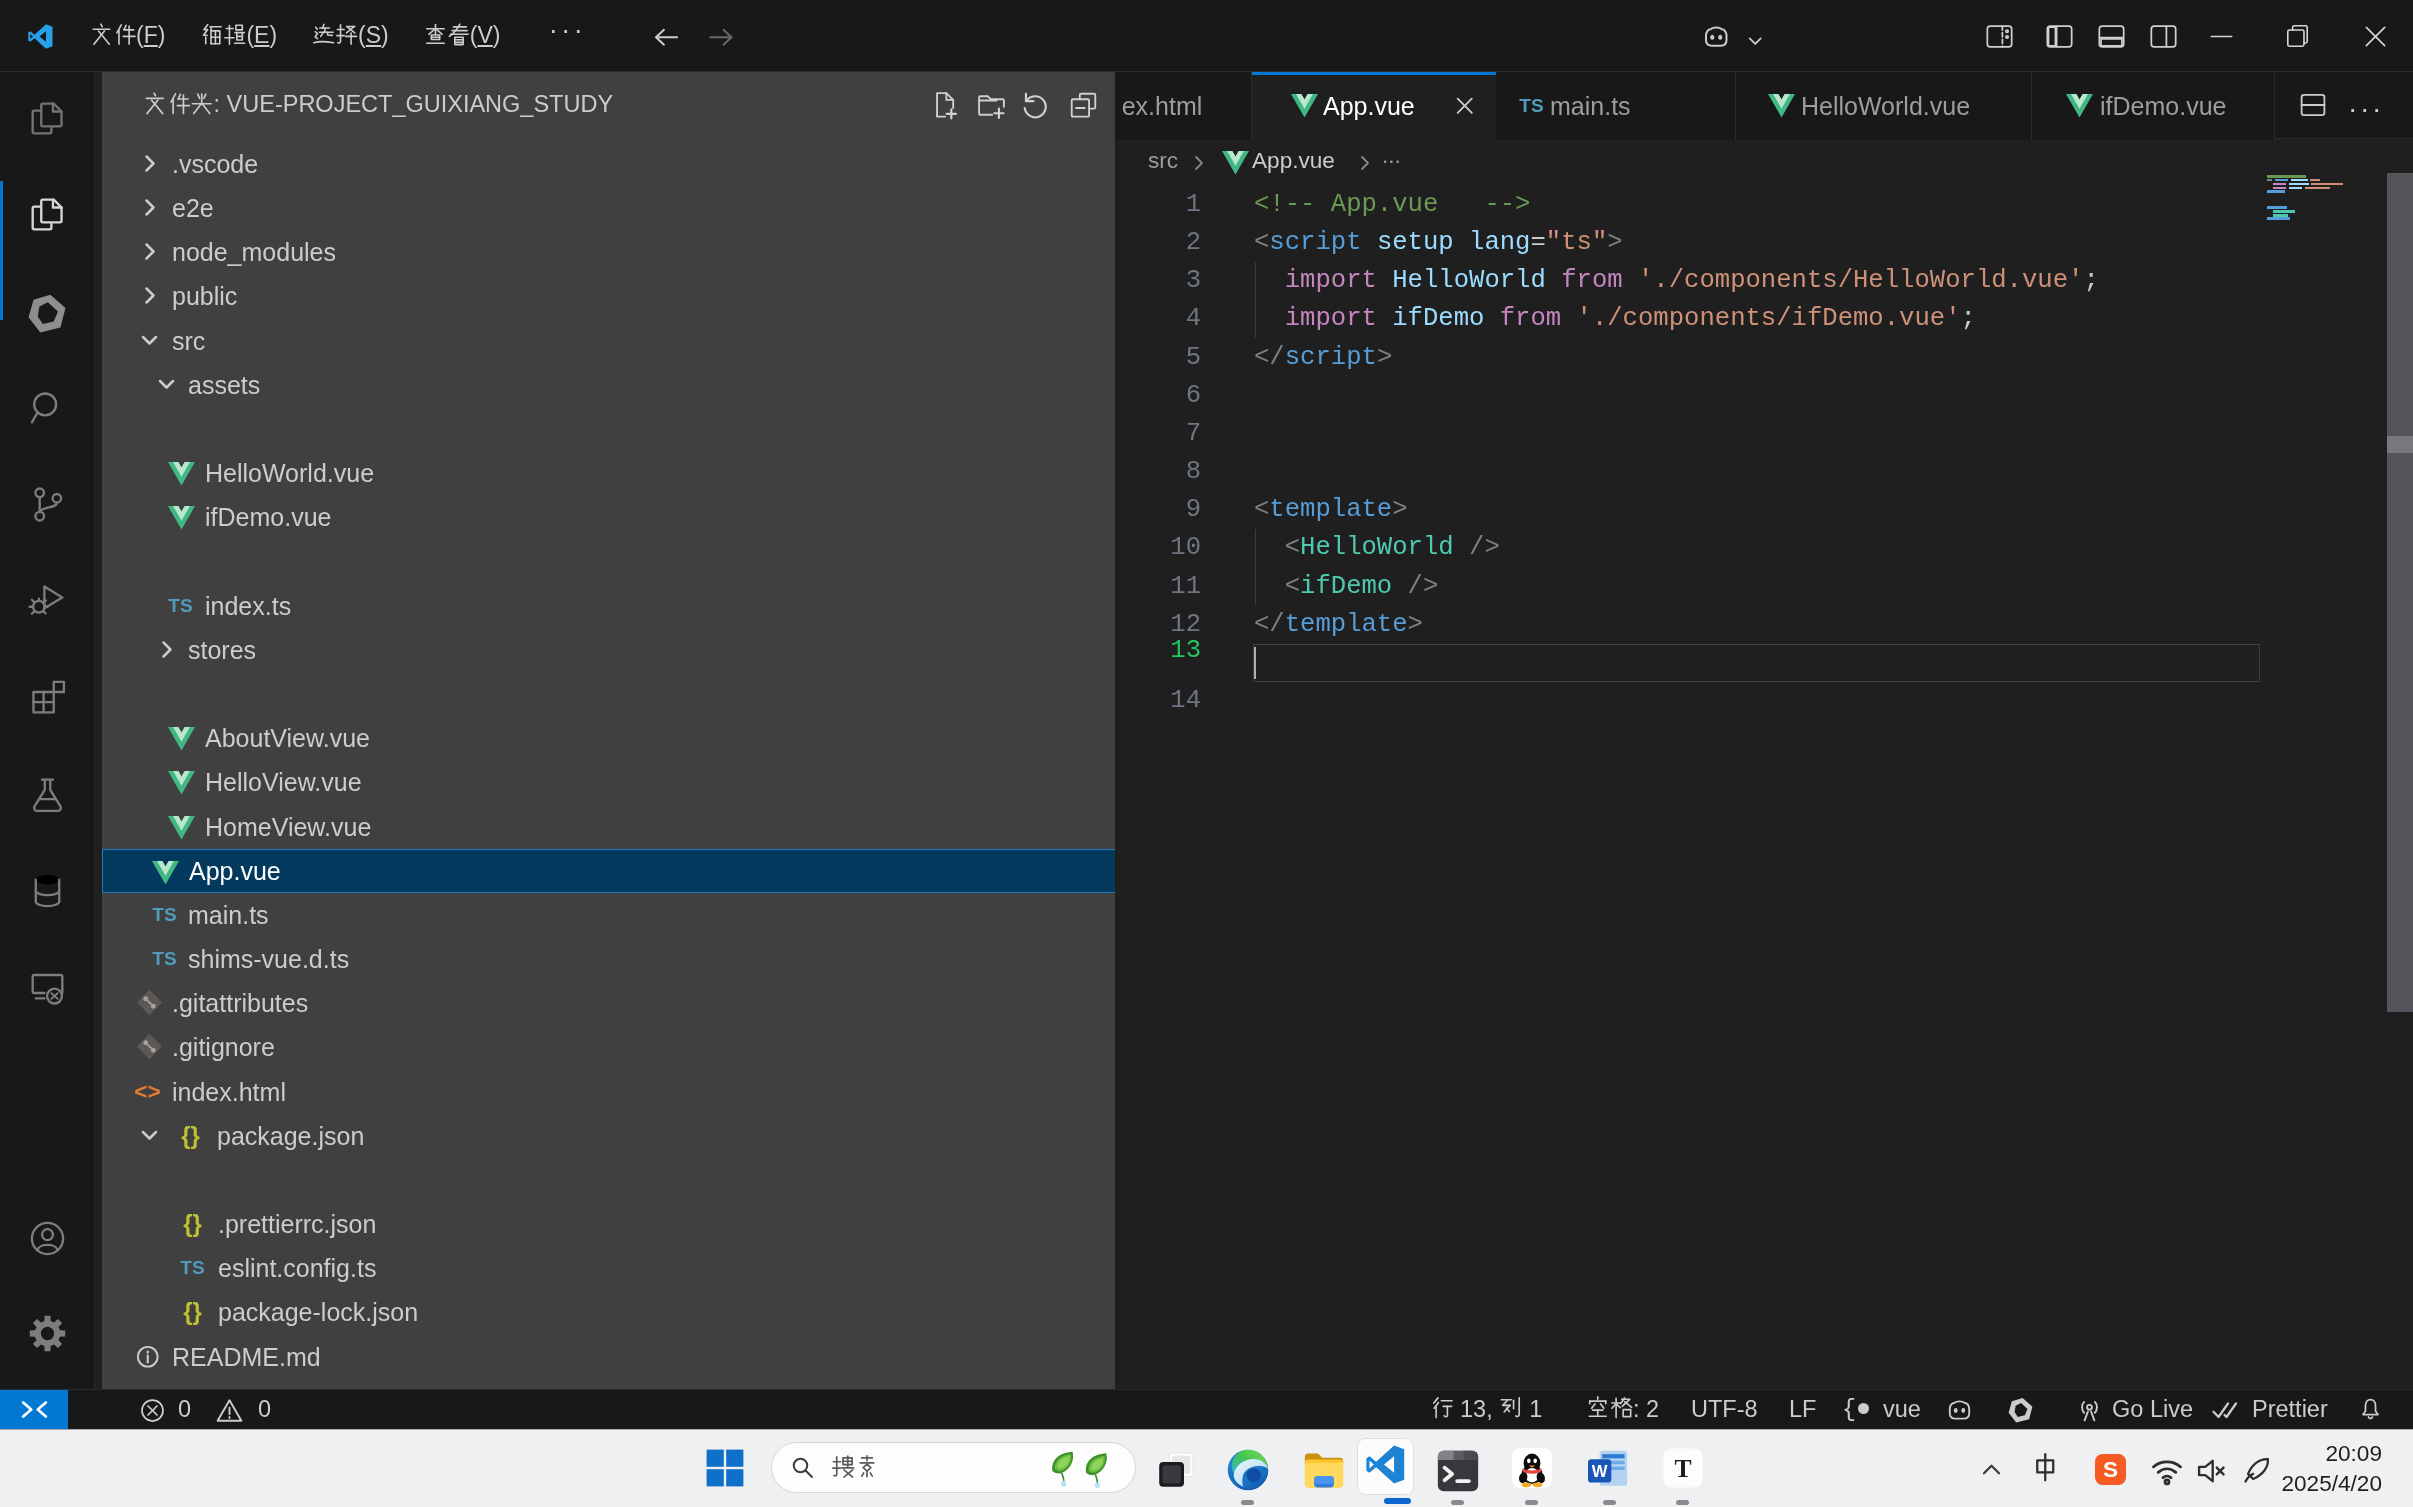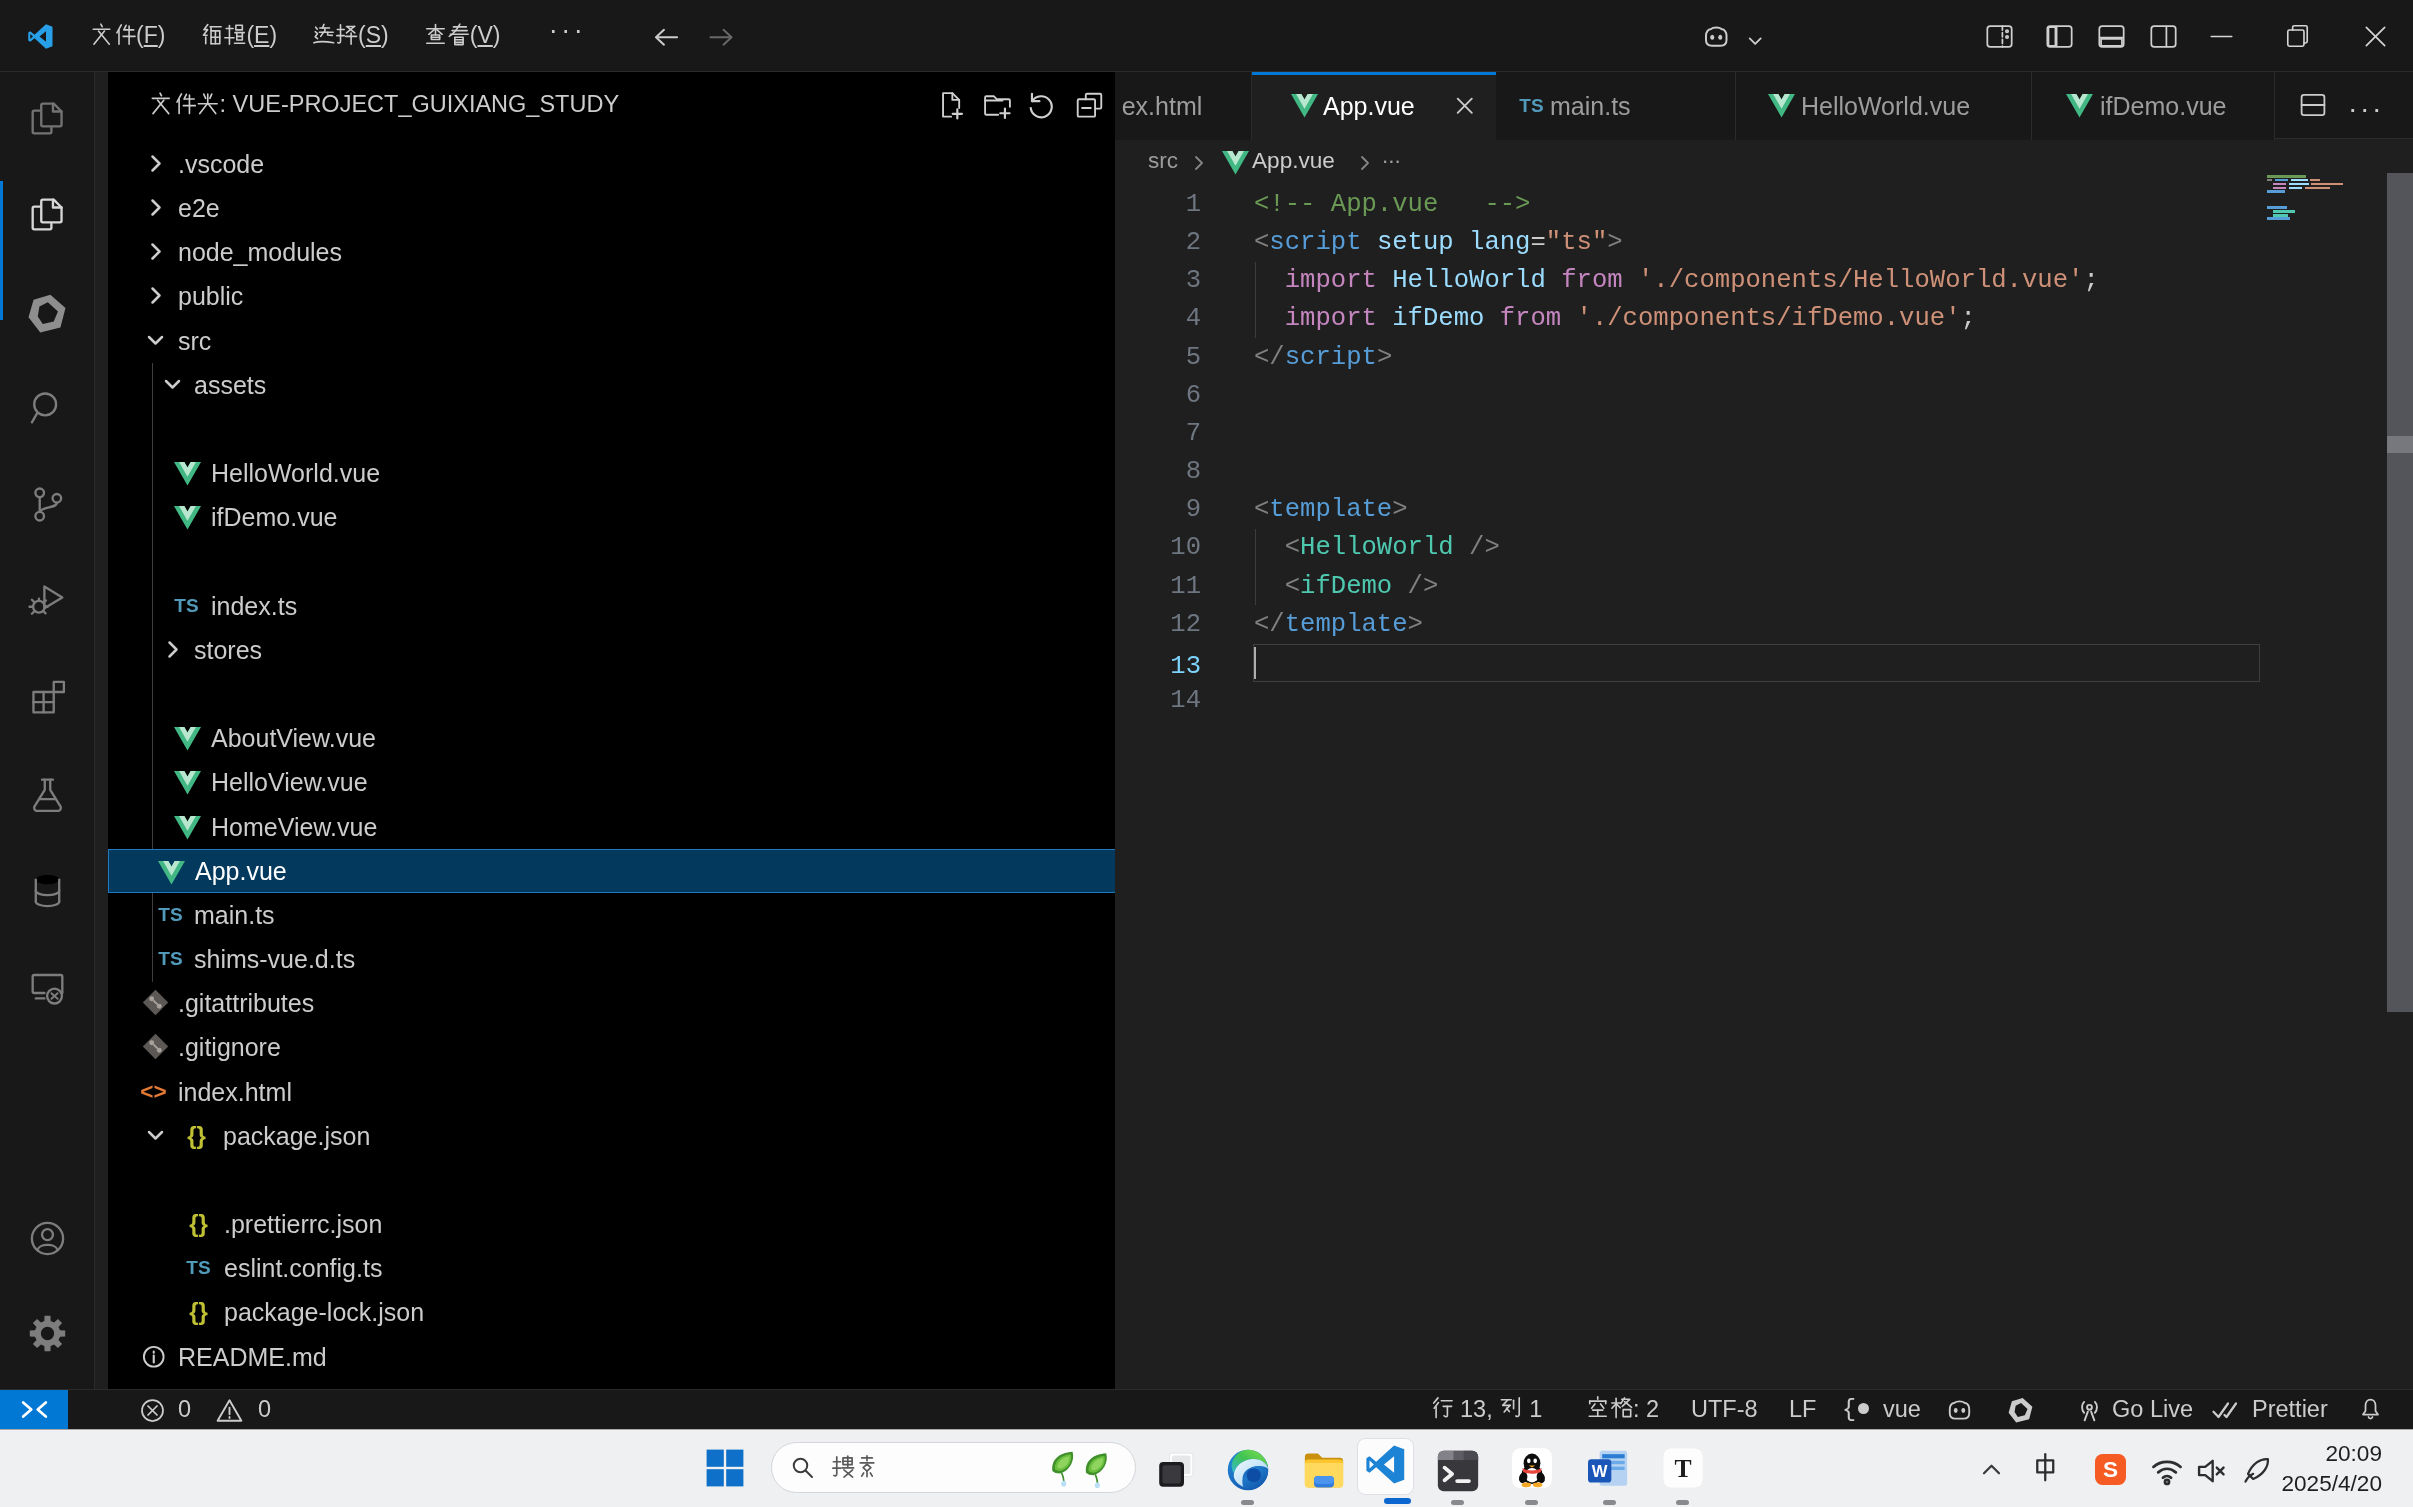--- a/index.html
+++ b/index.html
@@ -299,21 +299,21 @@
   <svg class="ic abs" style="left:28px;top:1147px;color:#7d7d7d" width="39" height="39" viewBox="0 0 100 100" stroke-width="6">
       <circle cx="50" cy="50" r="40"></circle>
       <circle cx="50" cy="40" r="14"></circle>
       <path d="M24 80 C28 62 72 62 76 80"></path>
     </svg>
   <svg id="gear" class="abs" style="left:28px;top:1242px" width="39" height="39" viewBox="0 0 100 100">
       <path fill-rule="evenodd" fill="#7d7d7d" d="M42.4 4.6 L 57.6 4.6 L 58.1 18.0 L 66.9 21.7 L 76.7 12.6 L 87.4 23.3 L 78.3 33.1 L 82.0 41.9 L 95.4 42.4 L 95.4 57.6 L 82.0 58.1 L 78.3 66.9 L 87.4 76.7 L 76.7 87.4 L 66.9 78.3 L 58.1 82.0 L 57.6 95.4 L 42.4 95.4 L 41.9 82.0 L 33.1 78.3 L 23.3 87.4 L 12.6 76.7 L 21.7 66.9 L 18.0 58.1 L 4.6 57.6 L 4.6 42.4 L 18.0 41.9 L 21.7 33.1 L 12.6 23.3 L 23.3 12.6 L 33.1 21.7 L 41.9 18.0 Z M50 33 a17 17 0 1 0 0 34 a17 17 0 1 0 0-34 Z"></path>
     </svg>
 </div>
 
-<div class="abs" id="sidebar" style="left:108px;top:72px;width:1018px;height:1317px;background:#000000;border-right:0.8px solid #2b2b2b;overflow:hidden">
+<div class="abs" id="sidebar" style="left:102px;top:72px;width:1018px;height:1317px;background:#404040;border-right:0.8px solid #2b2b2b;overflow:hidden">
   <div class="abs" style="left:41px;top:15px;height:35px;display:flex;align-items:center;color:#cccccc;font-size:23.5px">
       <span><svg class="cj" viewBox="0 0 100 100">
           <use href="#g-wen"></use>
         </svg><svg class="cj" viewBox="0 0 100 100">
           <use href="#g-jian"></use>
         </svg><svg class="cj" viewBox="0 0 100 100">
           <use href="#g-jia"></use>
         </svg>: VUE-PROJECT_GUIXIANG_STUDY</span>
     </div>
   <svg class="ic abs" style="left:827px;top:17.6px;color:#d0d0d0" width="31" height="31" viewBox="0 0 100 100" stroke-width="6">
@@ -472,21 +472,21 @@
     <div class="abs gut" style="top:76px">3</div>
     <div class="abs gut" style="top:114px">4</div>
     <div class="abs gut" style="top:153px">5</div>
     <div class="abs gut" style="top:191px">6</div>
     <div class="abs gut" style="top:229px">7</div>
     <div class="abs gut" style="top:267px">8</div>
     <div class="abs gut" style="top:305px">9</div>
     <div class="abs gut" style="top:343px">10</div>
     <div class="abs gut" style="top:382px">11</div>
     <div class="abs gut" style="top:420px">12</div>
-    <div class="abs gut" style="top:462px;color:#7dd3fc">13</div>
+    <div class="abs gut" style="top:446px;color:#22c55e">13</div>
     <div class="abs gut" style="top:496px">14</div>
     <div class="abs cl" style="top:0"><span class="com">&lt;!-- App.vue   --&gt;</span></div>
     <div class="abs cl" style="top:38px"><span class="pun">&lt;</span><span class="tag">script</span> <span class="att">setup</span> <span class="att">lang</span><span class="w">=</span><span class="str">"ts"</span><span class="pun">&gt;</span></div>
     <div class="abs cl" style="top:76px">  <span class="kw">import</span> <span class="att">HelloWorld</span> <span class="kw">from</span> <span class="str">'./components/HelloWorld.vue'</span><span class="w">;</span></div>
     <div class="abs cl" style="top:114px">  <span class="kw">import</span> <span class="att">ifDemo</span> <span class="kw">from</span> <span class="str">'./components/ifDemo.vue'</span><span class="w">;</span></div>
     <div class="abs cl" style="top:153px"><span class="pun">&lt;/</span><span class="tag">script</span><span class="pun">&gt;</span></div>
     <div class="abs cl" style="top:305px"><span class="pun">&lt;</span><span class="tag">template</span><span class="pun">&gt;</span></div>
     <div class="abs cl" style="top:343px">  <span class="pun">&lt;</span><span class="cmp">HelloWorld</span> <span class="pun">/&gt;</span></div>
     <div class="abs cl" style="top:382px">  <span class="pun">&lt;</span><span class="cmp">ifDemo</span> <span class="pun">/&gt;</span></div>
     <div class="abs cl" style="top:420px"><span class="pun">&lt;/</span><span class="tag">template</span><span class="pun">&gt;</span></div>

